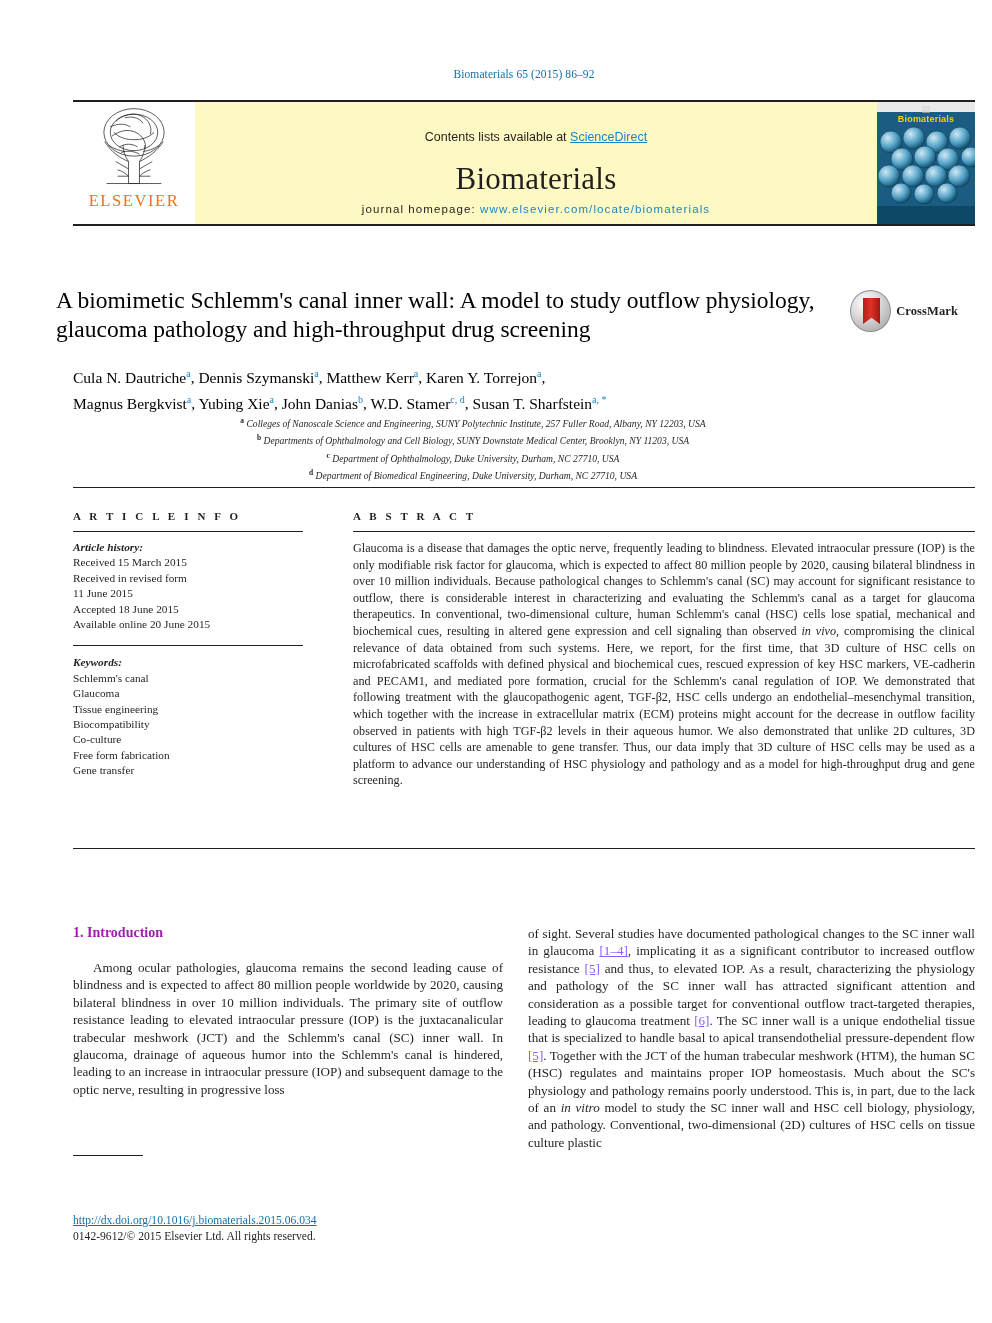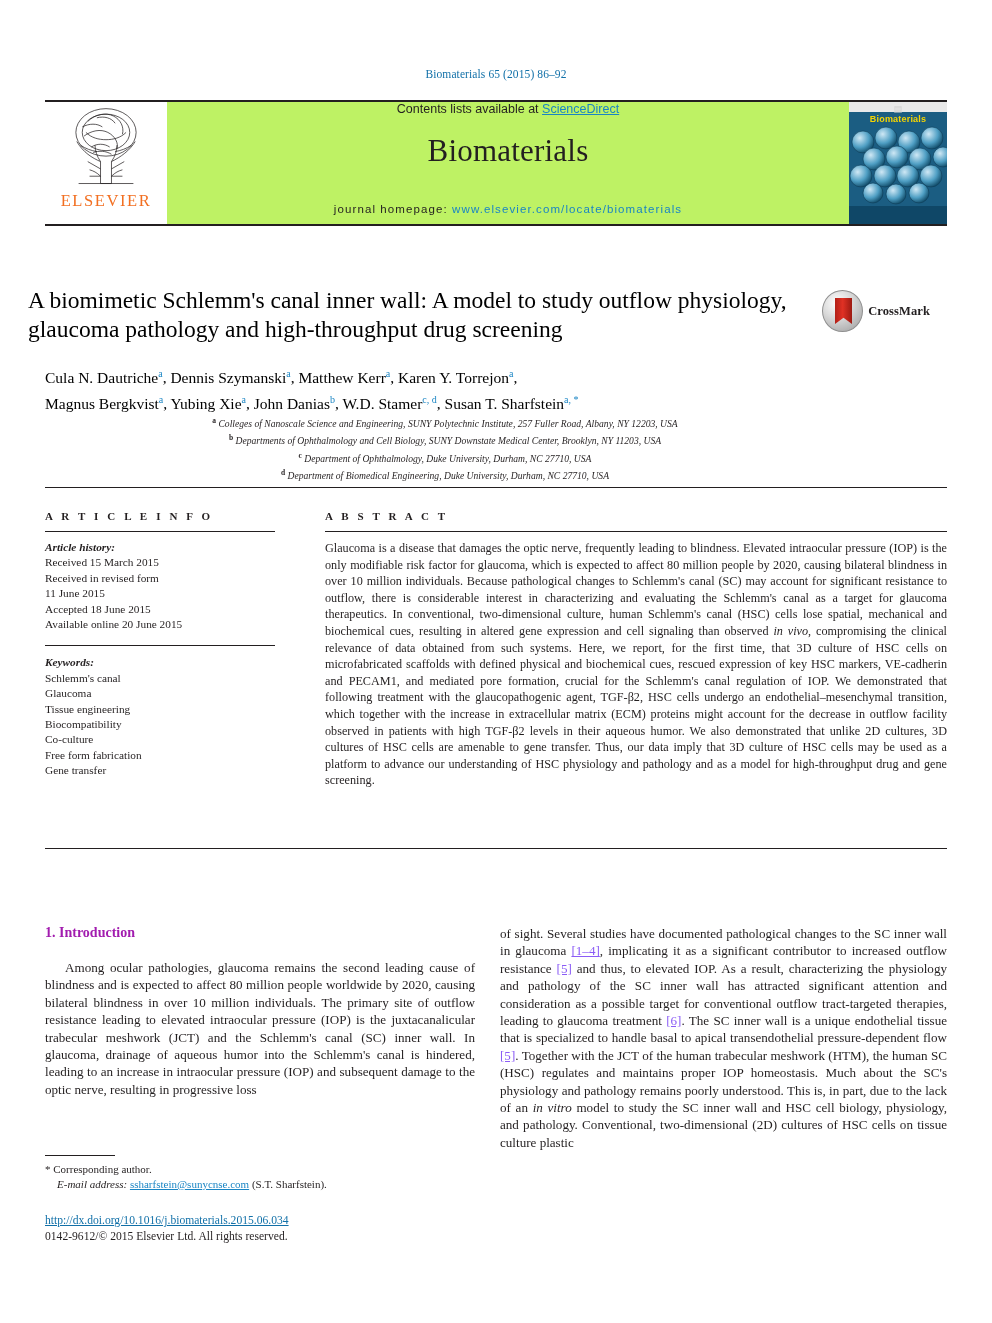--- a/index.html
+++ b/index.html
@@ -11,20 +11,21 @@
     width: 992px;
     height: 1323px;
     position: relative;
     font-family: "Liberation Serif", serif;
     color: #000;
     overflow: hidden;
   }
   .page {
     position: absolute;
     inset: 0;
+    margin-left: 28px;
   }
 
   
   .running-head {
     position: absolute;
     top: 68px;
     left: 0;
     width: 992px;
     text-align: center;
     font-size: 11.5px;
@@ -69,24 +70,24 @@
   .elsevier-word {
     font-family: "Liberation Serif", serif;
     font-size: 16.5px;
     letter-spacing: 1.6px;
     color: #f26f21;
     font-weight: 400;
     margin-top: 2px;
   }
   .center-block {
     flex: 1;
-    background: #bef264;
+    background: #fef9c3;
     position: relative;
     text-align: center;
-    padding-top: 0;
+    padding-top: 28px;
     box-sizing: border-box;
   }
   .contents-line {
     font-family: "Liberation Sans", sans-serif;
     font-size: 12.5px;
     color: #231f20;
   }
   .contents-line .sd {
     color: #1a85c4;
   }
@@ -507,31 +508,20 @@
   </div>
 
   <div class="body-right">
     <p class="body-text">
       <span>of sight. Several studies have documented pathological changes to the SC inner wall in glaucoma </span><a class="ref" href="#">[1–4]</a><span>, implicating it as a significant contributor to increased outflow resistance </span><a class="ref" href="#">[5]</a><span> and thus, to elevated IOP. As a result, characterizing the physiology and pathology of the SC inner wall has attracted significant attention and consideration as a possible target for conventional outflow tract-targeted therapies, leading to glaucoma treatment </span><a class="ref" href="#">[6]</a><span>. The SC inner wall is a unique endothelial tissue that is specialized to handle basal to apical transendothelial pressure-dependent flow </span><a class="ref" href="#">[5]</a><span>. Together with the JCT of the human trabecular meshwork (HTM), the human SC (HSC) regulates and maintains proper IOP homeostasis. Much about the SC's physiology and pathology remains poorly understood. This is, in part, due to the lack of an </span><i>in vitro</i><span> model to study the SC inner wall and HSC cell biology, physiology, and pathology. Conventional, two-dimensional (2D) cultures of HSC cells on tissue culture plastic</span>
     </p>
   </div>
 
   <div class="footnote">
     <div class="footnote-rule"></div>
-    <div class="footnote-text">
-      <div>
-        <span>*</span>
-        <span>Corresponding author.</span>
-      </div>
-      <div style="padding-left:12px">
-        <span class="em">E-mail address:</span>
-        <a class="mail" href="#">ssharfstein@sunycnse.com</a>
-        <span>(S.T. Sharfstein).</span>
-      </div>
-    </div>
   </div>
 
   <div class="doi-block">
     <div><a class="doi-link" href="#">http://dx.doi.org/10.1016/j.biomaterials.2015.06.034</a></div>
     <div class="issn-line">0142-9612/© 2015 Elsevier Ltd. All rights reserved.</div>
   </div>
 
 </div>
 
 </body></html>

